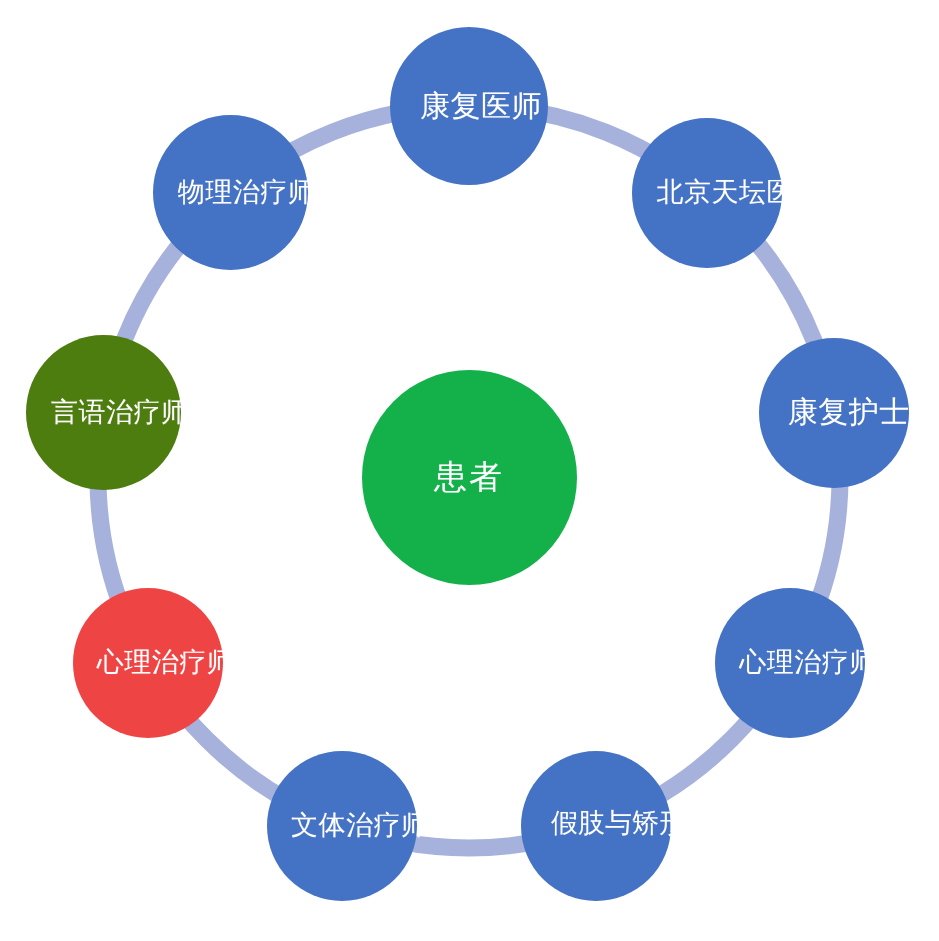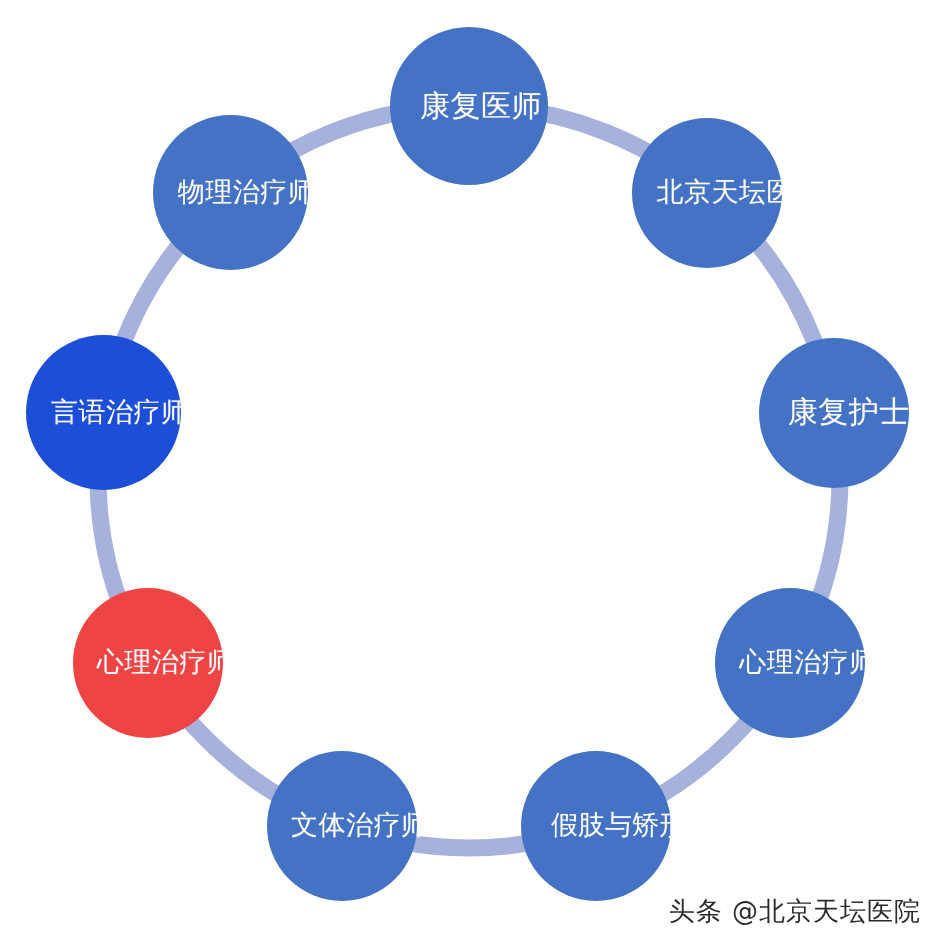--- a/index.html
+++ b/index.html
@@ -74,46 +74,48 @@
 </style>
 </head>
 <body>
 
 <div id="stage" style="background: rgb(255, 255, 255);">
 
   <svg id="ring-svg" viewBox="0 0 939 941" xmlns="http://www.w3.org/2000/svg">
     <circle id="ring-circle" cx="469" cy="477" r="371" fill="none" stroke="#A7B2DC" stroke-width="17"></circle>
   </svg>
 
+  <div id="hub" class="node node-hub" style="width: 215px; height: 215px; left: 361.5px; top: 369.5px; background: rgb(20, 177, 75);">
+    <span class="node-label hub-label">患者</span>
+  </div>
 
   <div id="spokes">
       <div class="node node-spoke" style="width: 158px; height: 158px; left: 390px; top: 27px; background: rgb(68, 114, 196);">
         <span class="node-label spoke-label len4" style="max-width: 97.96px;">康复医师</span>
       </div>
       <div class="node node-spoke" style="width: 150px; height: 150px; left: 632.474px; top: 117.798px; background: rgb(68, 114, 196);">
         <span class="node-label spoke-label len5" style="max-width: 102px;">北京天坛医院</span>
       </div>
       <div class="node node-spoke" style="width: 150px; height: 150px; left: 759.364px; top: 337.577px; background: rgb(68, 114, 196);">
         <span class="node-label spoke-label len4" style="max-width: 93px;">康复护士</span>
       </div>
       <div class="node node-spoke" style="width: 150px; height: 150px; left: 715.295px; top: 587.5px; background: rgb(68, 114, 196);">
         <span class="node-label spoke-label len5" style="max-width: 102px;">心理治疗师</span>
       </div>
-      <div class="node node-spoke" style="width: 150px; height: 150px; left: 520.889px; top: 750.626px; background: rgb(68, 114, 196);">
+      <div class="node node-spoke" style="width: 150px; height: 150px; left: 520.889px; top: 750.626px; background: rgb(68, 114, 196); font-family: Liberation Mono, monospace;">
         <span class="node-label spoke-label len7" style="max-width: 90px;">假肢与矫形器师</span>
       </div>
       <div class="node node-spoke" style="width: 150px; height: 150px; left: 267.111px; top: 750.626px; background: rgb(68, 114, 196);">
         <span class="node-label spoke-label len5" style="max-width: 102px;">文体治疗师</span>
       </div>
       <div class="node node-spoke" style="width: 150px; height: 150px; left: 72.7046px; top: 587.5px; background: #ef4444;">
         <span class="node-label spoke-label len5" style="max-width: 102px;">心理治疗师</span>
       </div>
-      <div class="node node-spoke" style="width: 155px; height: 155px; left: 26.1363px; top: 335.077px; background: #1d4ed8;">
+      <div class="node node-spoke" style="width: 155px; height: 155px; left: 26.1363px; top: 335.077px; background: #4d7c0f;">
         <span class="node-label spoke-label len5" style="max-width: 105.4px;">言语治疗师</span>
       </div>
       <div class="node node-spoke" style="width: 155px; height: 155px; left: 153.026px; top: 115.298px; background: rgb(68, 114, 196);">
         <span class="node-label spoke-label len5" style="max-width: 105.4px;">物理治疗师</span>
       </div>
     </div>
 
-  <div id="watermark" style="color: rgb(43, 43, 43);">头条 @北京天坛医院</div>
 
 </div>
 
 </body></html>

